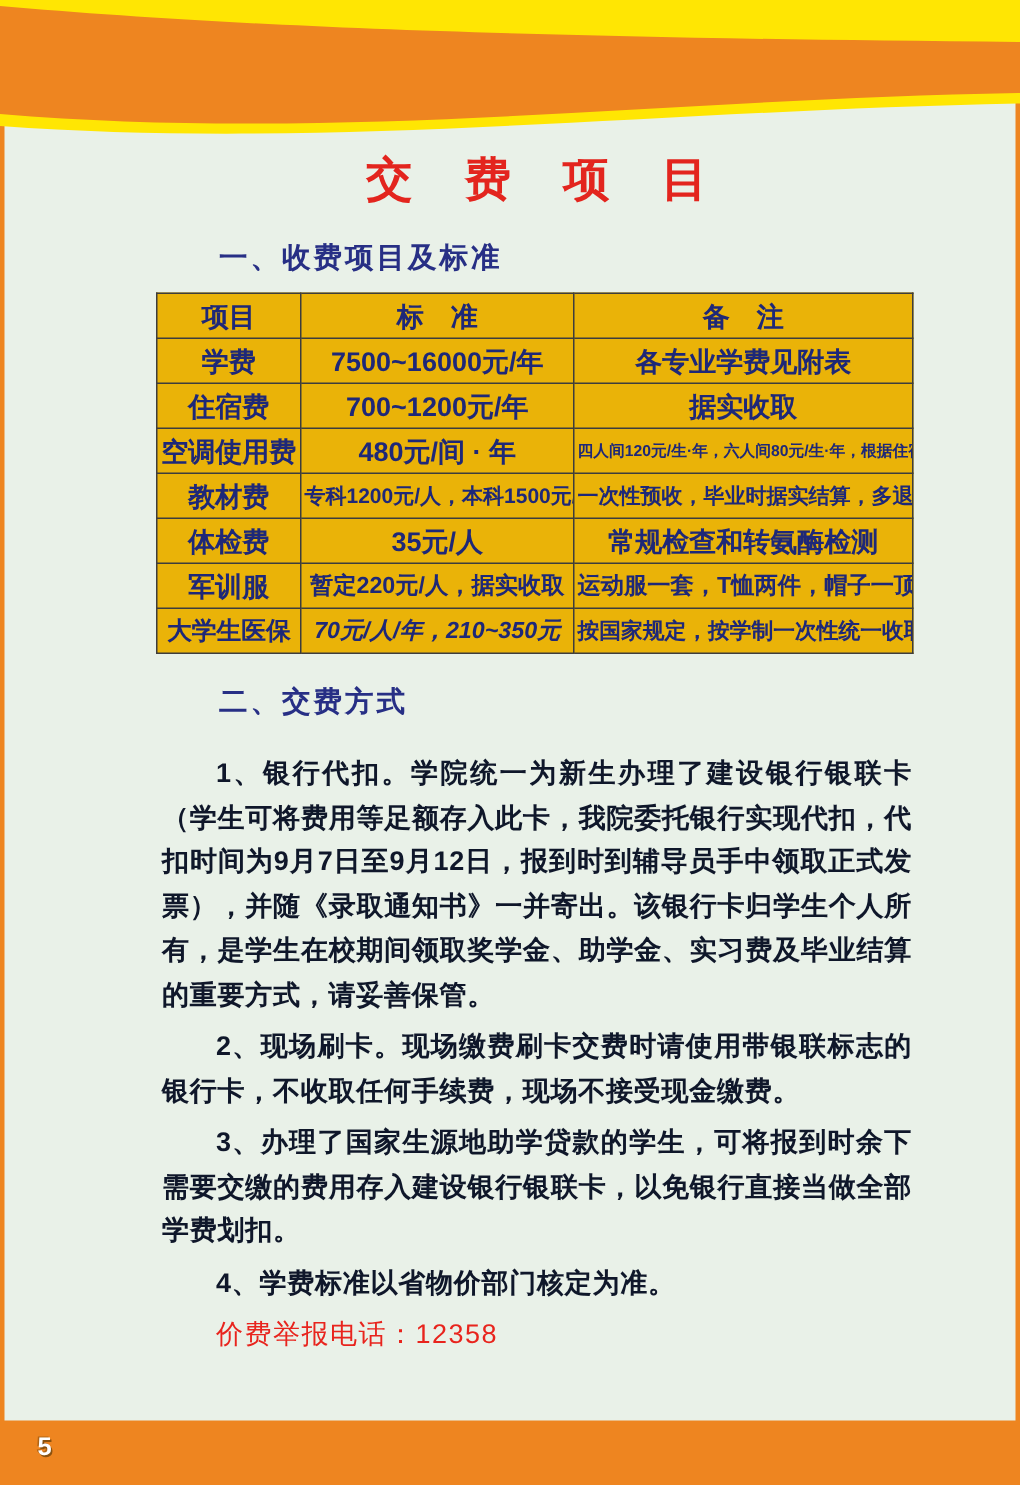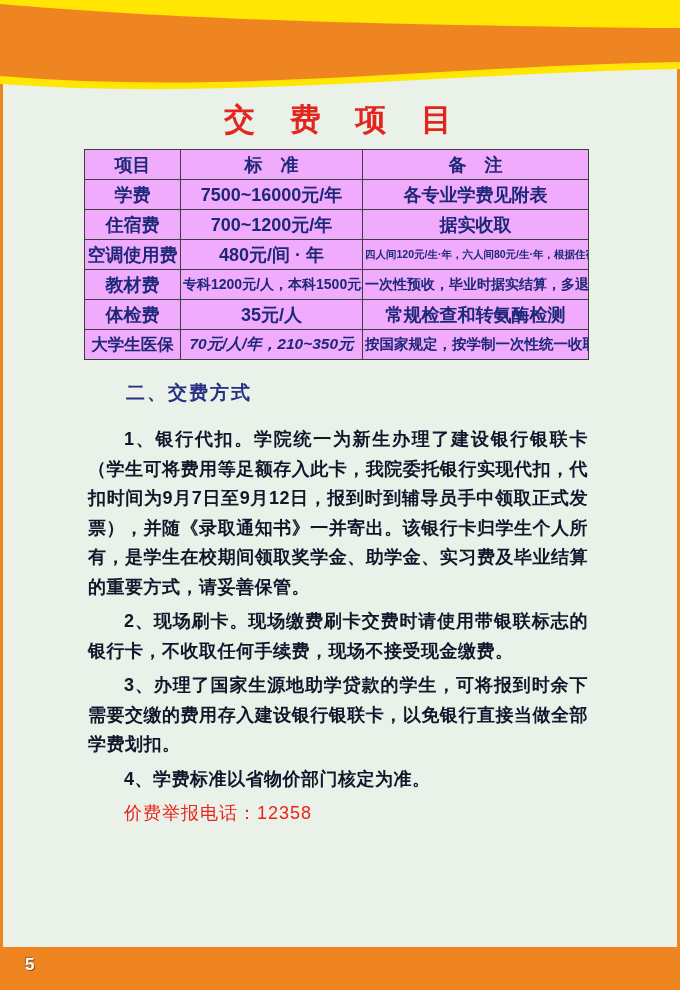--- a/index.html
+++ b/index.html
@@ -17,36 +17,36 @@
   .wave{position:absolute;top:0;left:0;z-index:2;display:block;}
   
   .footer-bar{
     position:absolute;left:0;right:0;bottom:0;height:43px;background:#ee8520;z-index:2;
   }
   .page-num{
     position:absolute;left:25px;top:8px;color:#ffffff;font-size:17px;font-weight:bold;
     text-shadow:1px 1px 0 rgba(60,40,0,.55), -1px -1px 0 rgba(60,40,0,.35);
   }
   
-  .content{position:absolute;left:88px;top:100px;width:500px;z-index:3;}
+  .content{position:absolute;left:108px;top:100px;width:500px;z-index:3;}
   .doc-title{
     text-align:center;color:#e3251e;font-size:31px;font-weight:bold;
     letter-spacing:13px;margin:0 0 0 13px;line-height:40px;
   }
   .sec-heading{
     color:#272f85;font-size:19px;font-weight:bold;letter-spacing:2px;
     margin:0;text-indent:2em;line-height:26px;
   }
   .sec1-heading{margin-top:20px;}
   .sec2-heading{margin-top:20px;}
   
   table.fees{
     border-collapse:collapse;table-layout:fixed;
     width:504px;margin:9px 0 0 -4px;
-    background:#f0abfc;
+    background:#eab308;
   }
   table.fees td,table.fees th{
     border:1.5px solid #3d3d3d;height:30px;padding:0 2px;
     text-align:center;vertical-align:middle;
     color:#1e2878;font-size:18px;font-weight:bold;overflow:hidden;white-space:nowrap;
   }
   col.c1{width:96px;} col.c2{width:182px;} col.c3{width:226px;}
   tr.r2 td.remark{font-size:10.5px;letter-spacing:0;}
   tr.r3 td.standard{font-size:14px;}
   tr.r3 td.remark{font-size:14px;}
@@ -75,20 +75,21 @@
 
   <svg class="wave" width="680" height="96" viewBox="0 0 680 96">
     <path d="M0,0 H680 V69 C430,74 220,100 0,84 Z" fill="#ffe603"></path>
     <path d="M0,4 C150,17 330,25 680,28 V62 C440,66 230,95 0,76 Z" fill="#ee8520"></path>
   </svg>
 
   <div class="content">
 
     <h1 class="doc-title">交 费 项 目</h1>
 
+    <h2 class="sec-heading sec1-heading">一、收费项目及标准</h2>
 
     <table class="fees">
       <colgroup>
           <col class="c1">
           <col class="c2">
           <col class="c3">
         </colgroup>
       <tbody>
         <tr>
           <th>项目</th>
@@ -113,20 +114,25 @@
         <tr class="r3">
           <td class="item">教材费</td>
           <td class="standard">专科1200元/人，本科1500元/人</td>
           <td class="remark">一次性预收，毕业时据实结算，多退少补</td>
         </tr>
         <tr class="r4">
           <td class="item">体检费</td>
           <td class="standard">35元/人</td>
           <td class="remark">常规检查和转氨酶检测</td>
         </tr>
+        <tr class="r5">
+          <td class="item">军训服</td>
+          <td class="standard">暂定220元/人，据实收取</td>
+          <td class="remark">运动服一套，T恤两件，帽子一顶</td>
+        </tr>
         <tr class="r6">
           <td class="item">大学生医保</td>
           <td class="standard">70元/人/年，210~350元</td>
           <td class="remark">按国家规定，按学制一次性统一收取</td>
         </tr>
       </tbody>
     </table>
 
     <h2 class="sec-heading sec2-heading">二、交费方式</h2>
 

